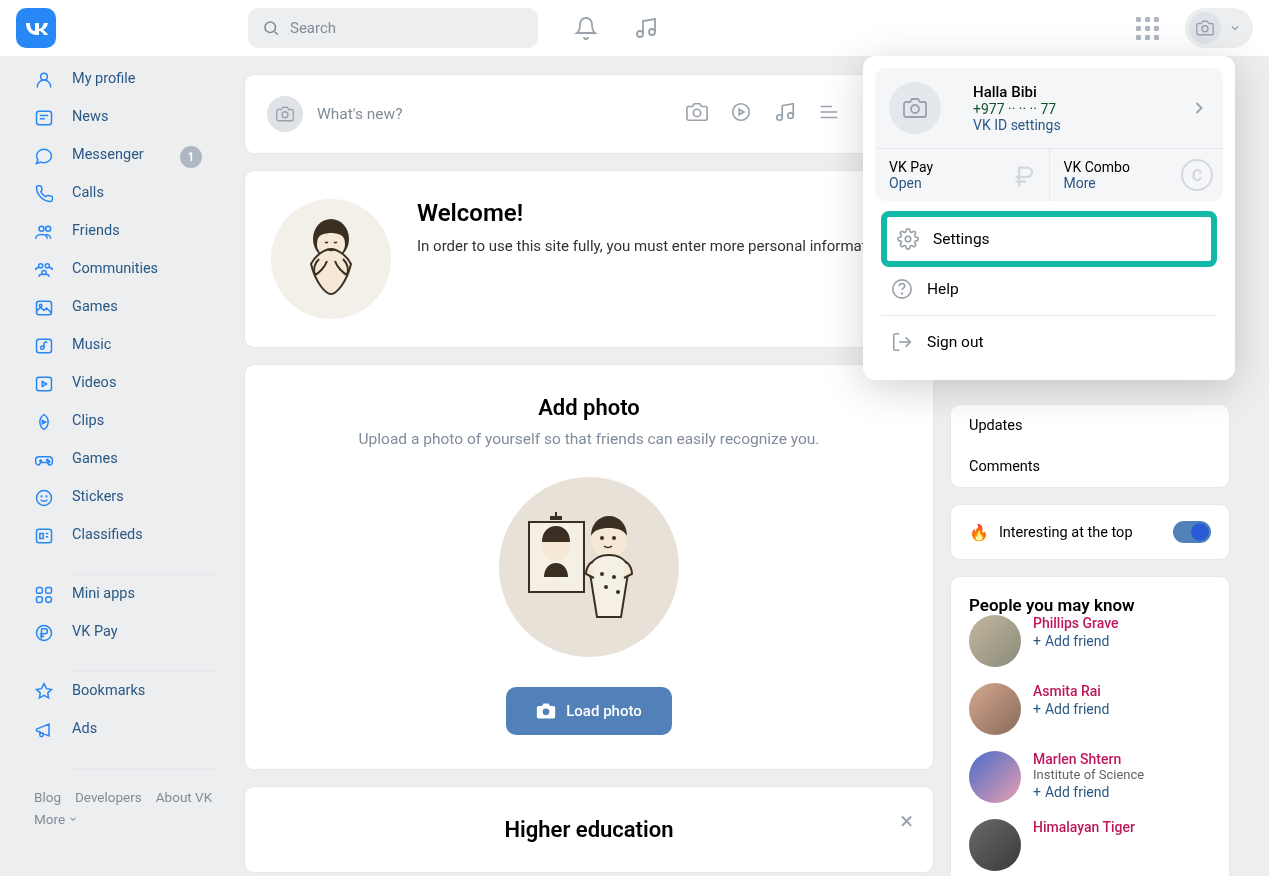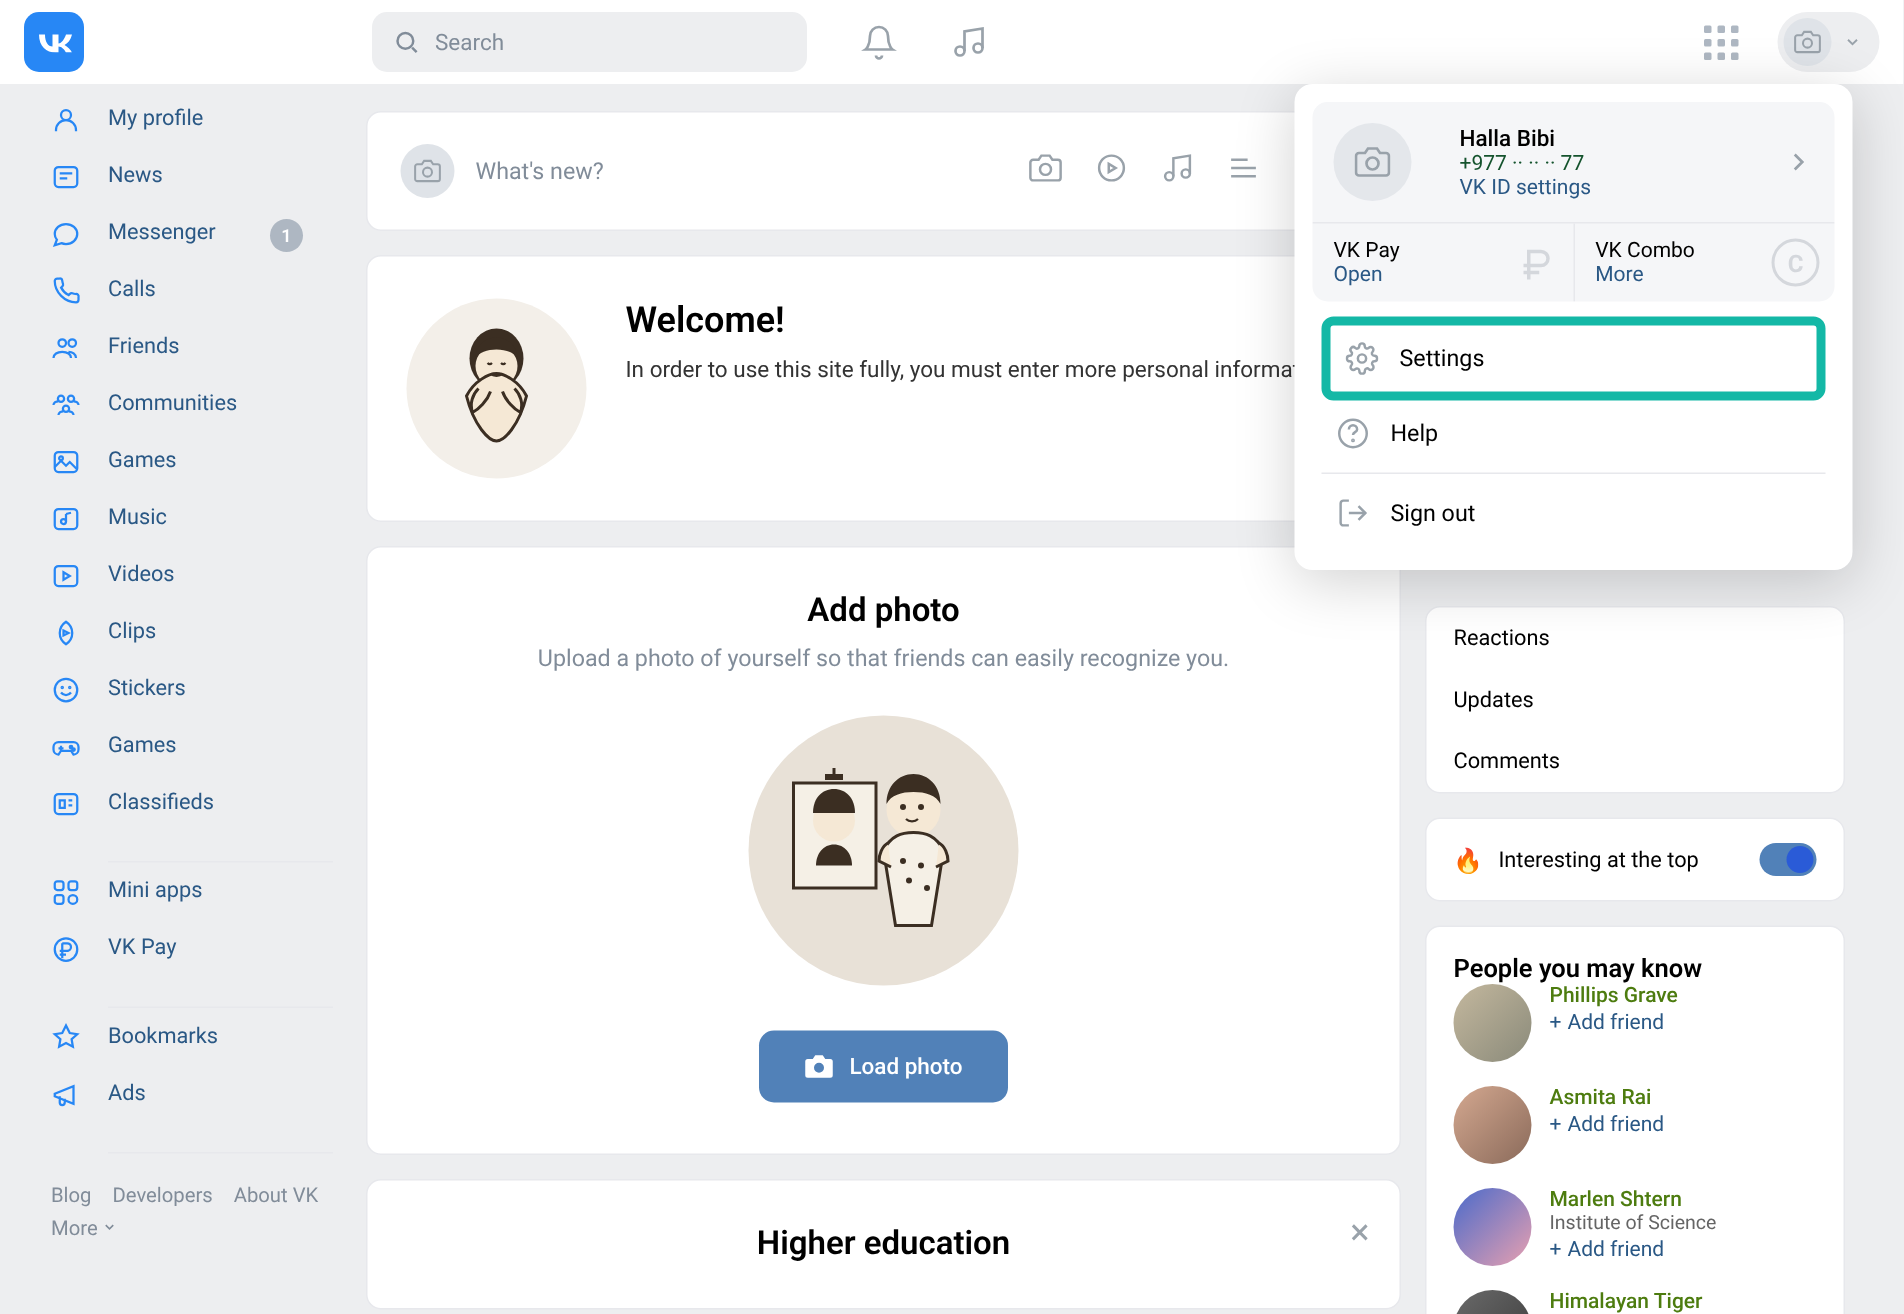--- a/index.html
+++ b/index.html
@@ -53,21 +53,21 @@
 .rc-card { background:#fff; border-radius:10px; border:1px solid #e7e8ec; margin-bottom:16px; }
 .rc-item { padding:12px 18px; font-size:14.5px; color:#000; cursor:pointer; }
 .toggle-card { display:flex; align-items:center; padding:16px 18px; gap:10px; }
 .fire { color:#ff6b35; }
 .toggle { margin-left:auto; width:38px; height:22px; background:#5181b8; border-radius:11px; position:relative; }
 .toggle::after { content:''; position:absolute; right:2px; top:2px; width:18px; height:18px; background:#2a5bd7; border-radius:50%; }
 .people-card { padding:18px; }
 .people-card h3 { font-size:17px; font-weight:600; margin-bottom:0; }
 .person { display:flex; gap:12px; margin-bottom:16px; }
 .pavatar { width:52px; height:52px; border-radius:50%; background:linear-gradient(135deg,#b8a890,#8a9a7a); flex-shrink:0; }
-.pname { color:#4d7c0f; font-size:14px; font-weight:500; }
+.pname { color:#be185d; font-size:14px; font-weight:500; }
 .psub { color:#656565; font-size:13px; }
 .paddf { color:#2a5885; font-size:14px; display:flex; align-items:center; gap:4px; cursor:pointer; margin-top:2px; }
 
 .dropdown { position:absolute; top:56px; right:34px; width:372px; background:#fff; border-radius:12px; box-shadow:0 8px 40px rgba(0,0,0,0.18); z-index:200; padding:12px; }
 .dd-profile { background:#f5f6f8; border-radius:10px; overflow:hidden; }
 .dd-user { display:flex; padding:14px; align-items:center; gap:32px; cursor:pointer; }
 .dd-avatar { width:52px; height:52px; border-radius:50%; background:#e4e7eb; display:flex; align-items:center; justify-content:center; color:#99a2aa; }
 .dd-name { font-size:15px; font-weight:500; }
 .dd-phone { font-size:14px; color:#14532d; }
 .dd-link { font-size:14px; color:#2a5885; }
@@ -296,38 +296,38 @@
           <svg width="20" height="20" viewBox="0 0 24 24" fill="none" stroke="currentColor" stroke-width="1.8">
             <path d="M12 3c3 2 5 5 5 9s-2 7-5 9c-3-2-5-5-5-9s2-7 5-9z"></path>
             <path d="m10 10 4 2-4 2v-4z"></path>
           </svg>
         </span>
         <span>Clips</span>
       </div>
     <div class="nav-item">
         <span class="ic">
           <svg width="20" height="20" viewBox="0 0 24 24" fill="none" stroke="currentColor" stroke-width="1.8">
+            <path d="M6 8h12a4 4 0 0 1 4 4v2a4 4 0 0 1-4 4l-2-3h-8l-2 3a4 4 0 0 1-4-4v-2a4 4 0 0 1 4-4z"></path>
+            <path d="M8 11v4M6 13h4"></path>
+            <circle cx="16" cy="12" r="1"></circle>
+            <circle cx="18" cy="14" r="1"></circle>
+          </svg>
+        </span>
+        <span>Games</span>
+      </div>
+    <div class="nav-item">
+        <span class="ic">
+          <svg width="20" height="20" viewBox="0 0 24 24" fill="none" stroke="currentColor" stroke-width="1.8">
             <circle cx="12" cy="12" r="9"></circle>
             <path d="M8 14s1.5 2 4 2 4-2 4-2"></path>
             <circle cx="9" cy="10" r="0.5" fill="currentColor"></circle>
             <circle cx="15" cy="10" r="0.5" fill="currentColor"></circle>
           </svg>
         </span>
         <span>Stickers</span>
-      </div>
-    <div class="nav-item">
-        <span class="ic">
-          <svg width="20" height="20" viewBox="0 0 24 24" fill="none" stroke="currentColor" stroke-width="1.8">
-            <path d="M6 8h12a4 4 0 0 1 4 4v2a4 4 0 0 1-4 4l-2-3h-8l-2 3a4 4 0 0 1-4-4v-2a4 4 0 0 1 4-4z"></path>
-            <path d="M8 11v4M6 13h4"></path>
-            <circle cx="16" cy="12" r="1"></circle>
-            <circle cx="18" cy="14" r="1"></circle>
-          </svg>
-        </span>
-        <span>Games</span>
       </div>
     <div class="nav-item">
         <span class="ic">
           <svg width="20" height="20" viewBox="0 0 24 24" fill="none" stroke="currentColor" stroke-width="1.8">
             <rect x="3" y="4" width="18" height="16" rx="3"></rect>
             <path d="M7 9h4v6H7zM14 9h3M14 13h3"></path>
           </svg>
         </span>
         <span>Classifieds</span>
       </div>
@@ -466,21 +466,20 @@
 
       <div class="card higher">
         <span class="close">×</span>
         <h2>Higher education</h2>
       </div>
     </div>
 
     <div class="right-col">
       <div style="height:330px"></div>
       <div class="rc-card">
-        <div class="rc-item">Reactions</div>
         <div class="rc-item">Updates</div>
         <div class="rc-item">Comments</div>
       </div>
       <div class="rc-card toggle-card">
         <span class="fire">🔥</span>
         <span style="font-size:14.5px">Interesting at the top</span>
         <div class="toggle"></div>
       </div>
       <div class="rc-card people-card">
         <h3>People you may know</h3>

